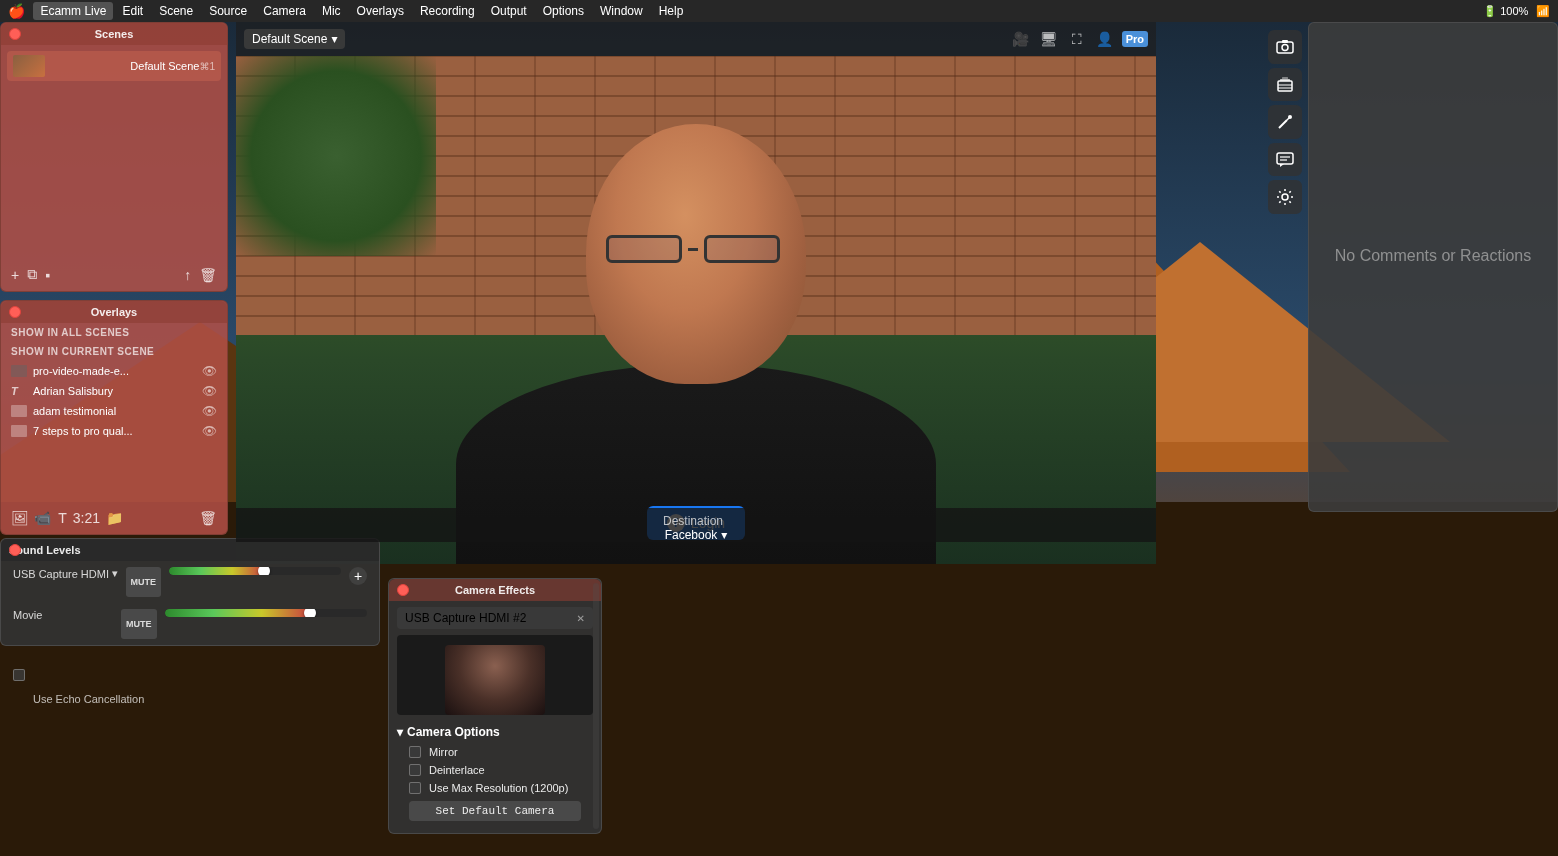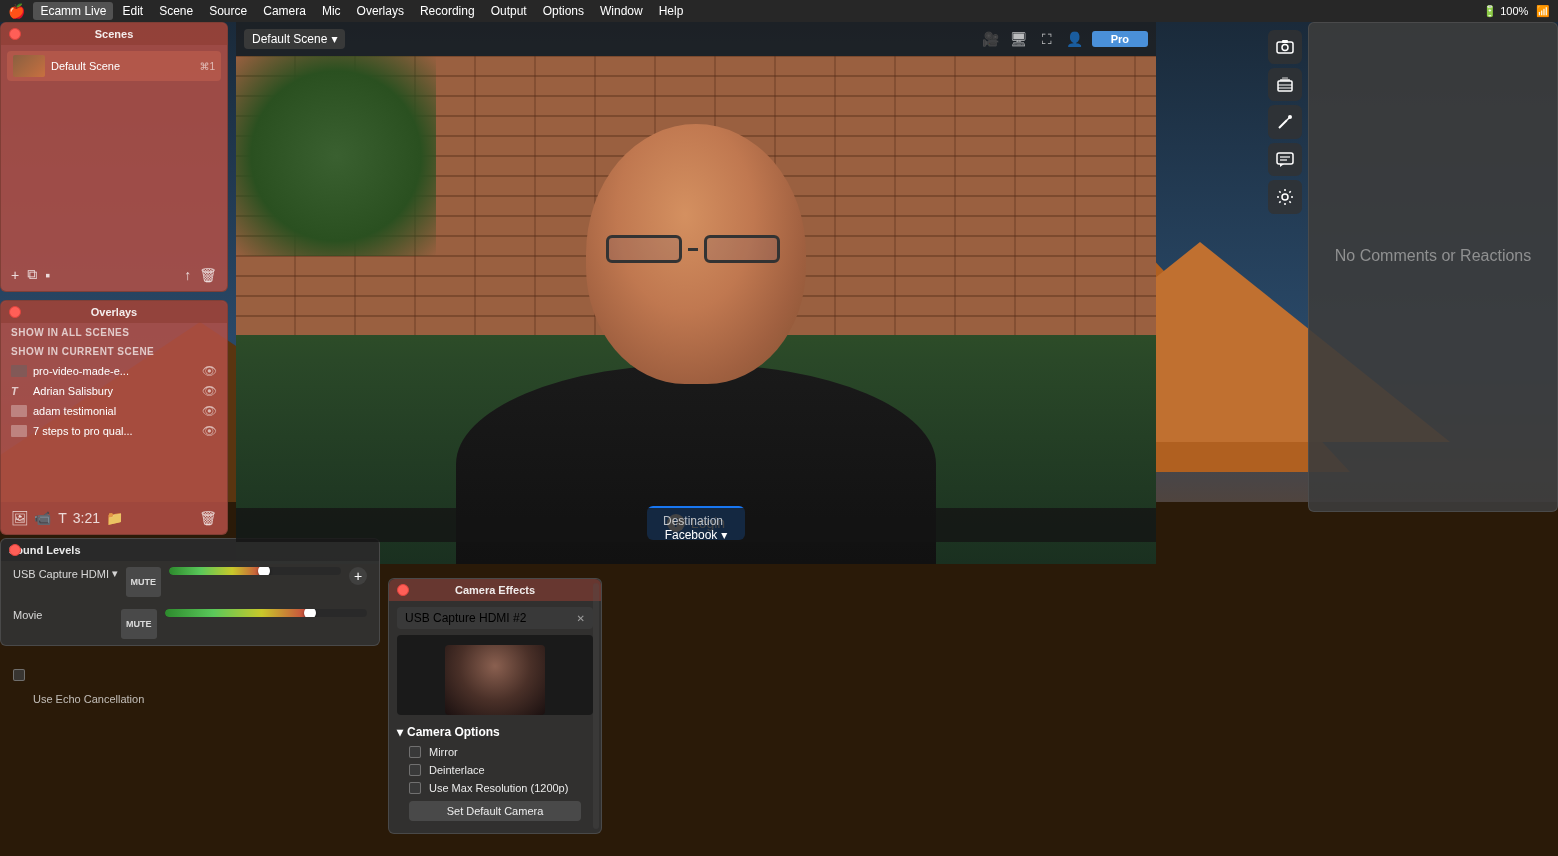--- a/index.html
+++ b/index.html
@@ -72,20 +72,21 @@
     
     .scenes-panel {
       position: absolute;
       top: 22px;
       left: 0;
       width: 228px;
       height: 270px;
       background: rgba(180, 80, 70, 0.85);
       border: 1px solid rgba(120,60,50,0.8);
       border-radius: 6px;
+      text-align: right;
     }
     .panel-titlebar {
       display: flex;
       align-items: center;
       justify-content: center;
       height: 22px;
       background: rgba(140,60,50,0.6);
       border-radius: 6px 6px 0 0;
       position: relative;
     }
@@ -290,21 +291,21 @@
       align-items: center;
       justify-content: center;
       color: rgba(255,255,255,0.7);
       cursor: pointer;
       font-size: 14px;
     }
     .pro-badge {
       background: #4a90d9;
       color: #fff;
       border-radius: 3px;
-      padding: 2px 19px;
+      padding: 2px 4px;
       font-size: 11px;
       font-weight: 600;
     }
 
     
     .login-btn {
       position: absolute;
       top: 22px;
       left: 236px;
       width: 920px;
@@ -597,20 +598,21 @@
       margin: 4px 12px;
       background: rgba(80,80,80,0.8);
       border: none;
       border-radius: 4px;
       padding: 4px 12px;
       color: rgba(255,255,255,0.9);
       font-size: 11px;
       cursor: pointer;
       width: calc(100% - 24px);
       text-align: center;
+      font-family: Liberation Mono, monospace;
     }
     .scrollbar-track {
       position: absolute;
       right: 2px;
       top: 4px;
       bottom: 4px;
       width: 6px;
       background: rgba(80,80,80,0.3);
       border-radius: 3px;
     }

